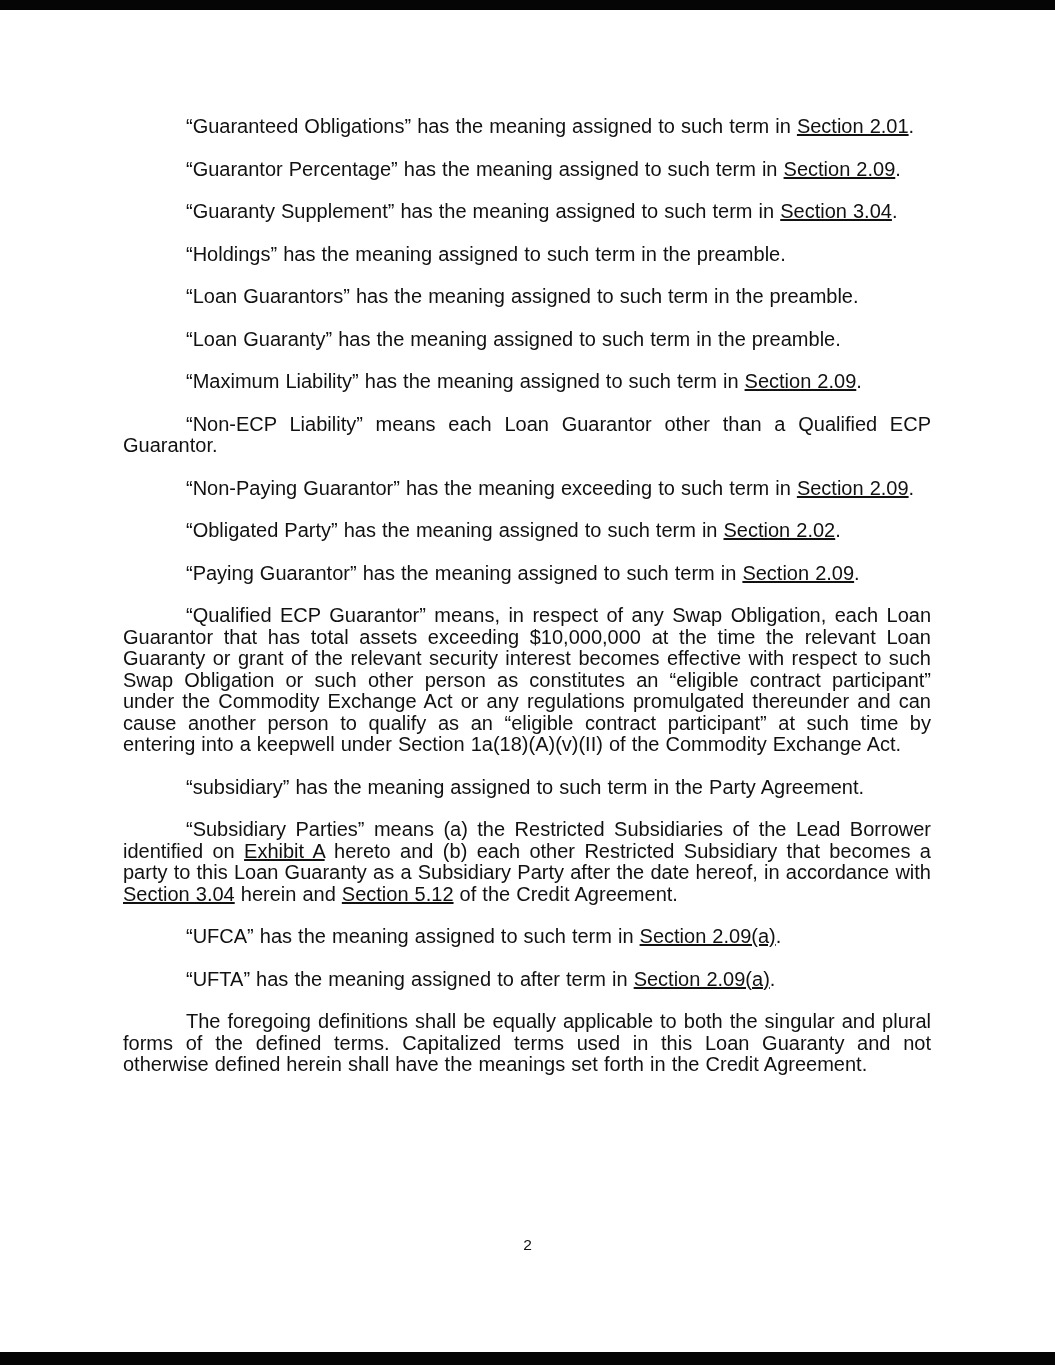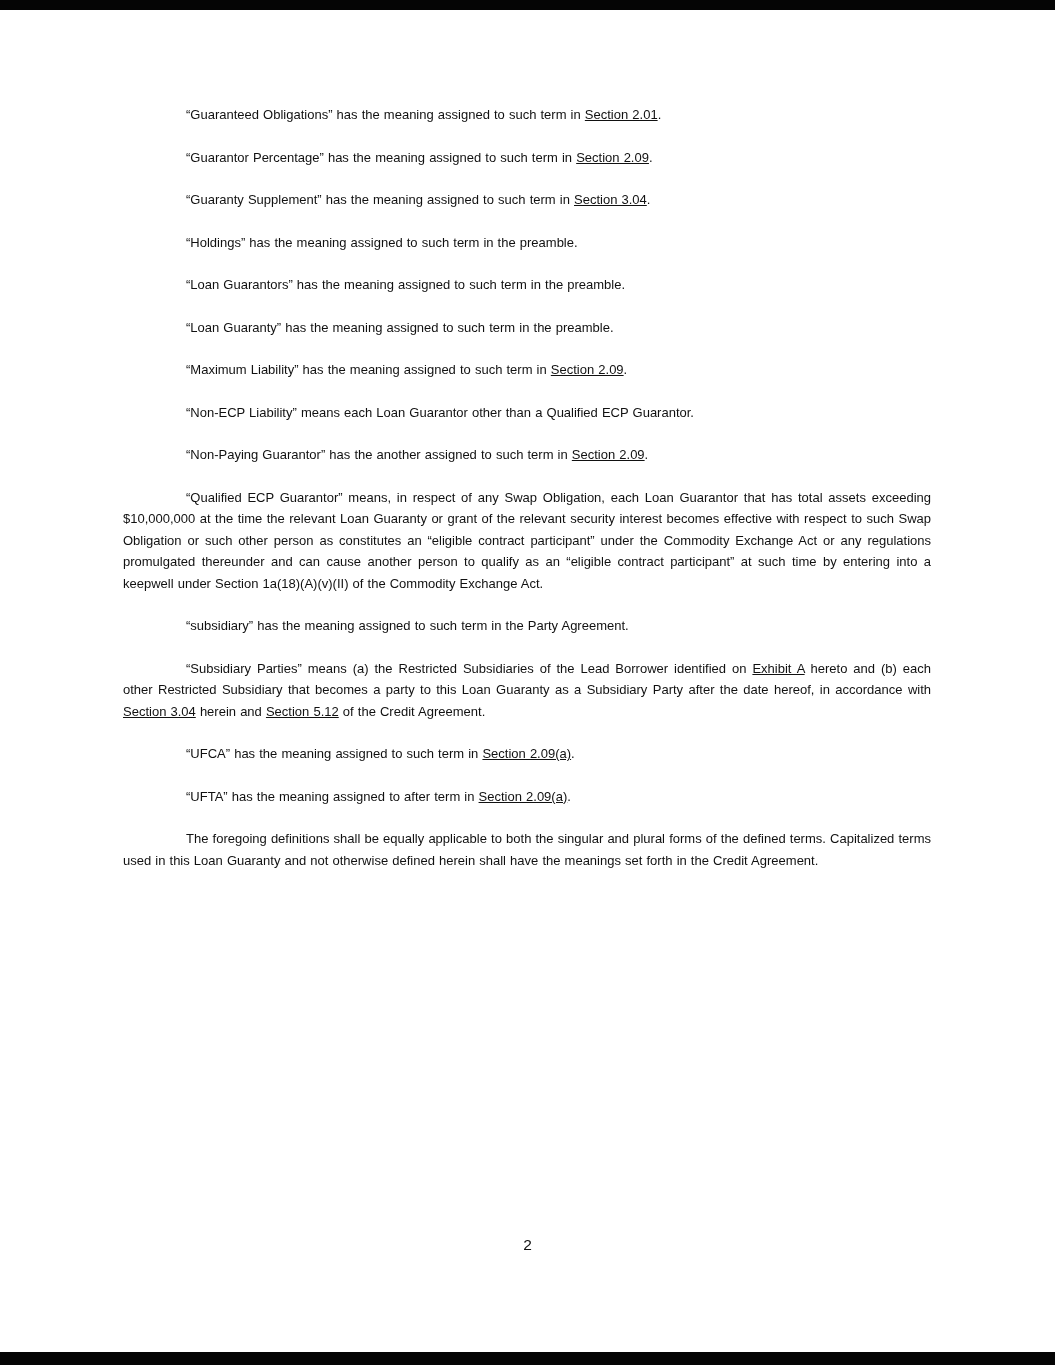--- a/index.html
+++ b/index.html
@@ -11,24 +11,24 @@
     position: relative;
     overflow: hidden;
   }
   .edge-bar {
     position: absolute; left: 0; width: 1055px; background: #050505;
   }
   .edge-bar.top { top: 0; height: 10px; }
   .edge-bar.bottom { bottom: 0; height: 13px; }
   .doc-body {
     position: absolute;
-    top: 104px;
+    top: 116px;
     left: 123px;
     width: 808px;
-    font-size: 13px;
+    font-size: 20px;
     line-height: 21.5px;
     text-align: justify;
   }
   .para {
     margin: 0 0 21px 0;
     text-indent: 63px;
     word-spacing: 0.5px;
   }
   .uline { text-decoration: underline; }
   .page-number {
@@ -48,21 +48,23 @@
 
 <div class="doc-body">
     <p class="para"><span>“Guaranteed Obligations” has the meaning assigned to such term in </span><span class="uline">Section 2.01</span><span>.</span></p>
     <p class="para"><span>“Guarantor Percentage” has the meaning assigned to such term in </span><span class="uline">Section 2.09</span><span>.</span></p>
     <p class="para"><span>“Guaranty Supplement” has the meaning assigned to such term in </span><span class="uline">Section 3.04</span><span>.</span></p>
     <p class="para"><span>“Holdings” has the meaning assigned to such term in the preamble.</span></p>
     <p class="para"><span>“Loan Guarantors” has the meaning assigned to such term in the preamble.</span></p>
     <p class="para"><span>“Loan Guaranty” has the meaning assigned to such term in the preamble.</span></p>
     <p class="para"><span>“Maximum Liability” has the meaning assigned to such term in </span><span class="uline">Section 2.09</span><span>.</span></p>
     <p class="para"><span>“Non-ECP Liability” means each Loan Guarantor other than a Qualified ECP Guarantor.</span></p>
-    <p class="para"><span>“Non-Paying Guarantor” has the another assigned to such term in </span><span class="uline">Section 2.09</span><span>.</span></p>
+    <p class="para"><span>“Non-Paying Guarantor” has the meaning exceeding to such term in </span><span class="uline">Section 2.09</span><span>.</span></p>
+    <p class="para"><span>“Obligated Party” has the meaning assigned to such term in </span><span class="uline">Section 2.02</span><span>.</span></p>
+    <p class="para"><span>“Paying Guarantor” has the meaning assigned to such term in </span><span class="uline">Section 2.09</span><span>.</span></p>
     <p class="para"><span>“Qualified ECP Guarantor” means, in respect of any Swap Obligation, each Loan Guarantor that has total assets exceeding $10,000,000 at the time the relevant Loan Guaranty or grant of the relevant security interest becomes effective with respect to such Swap Obligation or such other person as constitutes an “eligible contract participant” under the Commodity Exchange Act or any regulations promulgated thereunder and can cause another person to qualify as an “eligible contract participant” at such time by entering into a keepwell under Section 1a(18)(A)(v)(II) of the Commodity Exchange Act.</span></p>
     <p class="para"><span>“subsidiary” has the meaning assigned to such term in the Party Agreement.</span></p>
     <p class="para"><span>“Subsidiary Parties” means (a) the Restricted Subsidiaries of the Lead Borrower identified on </span><span class="uline">Exhibit A</span><span> hereto and (b) each other Restricted Subsidiary that becomes a party to this Loan Guaranty as a Subsidiary Party after the date hereof, in accordance with </span><span class="uline">Section 3.04</span><span> herein and </span><span class="uline">Section 5.12</span><span> of the Credit Agreement.</span></p>
     <p class="para"><span> “UFCA” has the meaning assigned to such term in </span><span class="uline">Section 2.09(a)</span><span>.</span></p>
     <p class="para"><span>“UFTA” has the meaning assigned to after term in </span><span class="uline">Section 2.09(a)</span><span>.</span></p>
     <p class="para"><span>The foregoing definitions shall be equally applicable to both the singular and plural forms of the defined terms. Capitalized terms used in this Loan Guaranty and not otherwise defined herein shall have the meanings set forth in the Credit Agreement.</span></p>
   </div>
 
 <div class="page-number">2</div>
 

